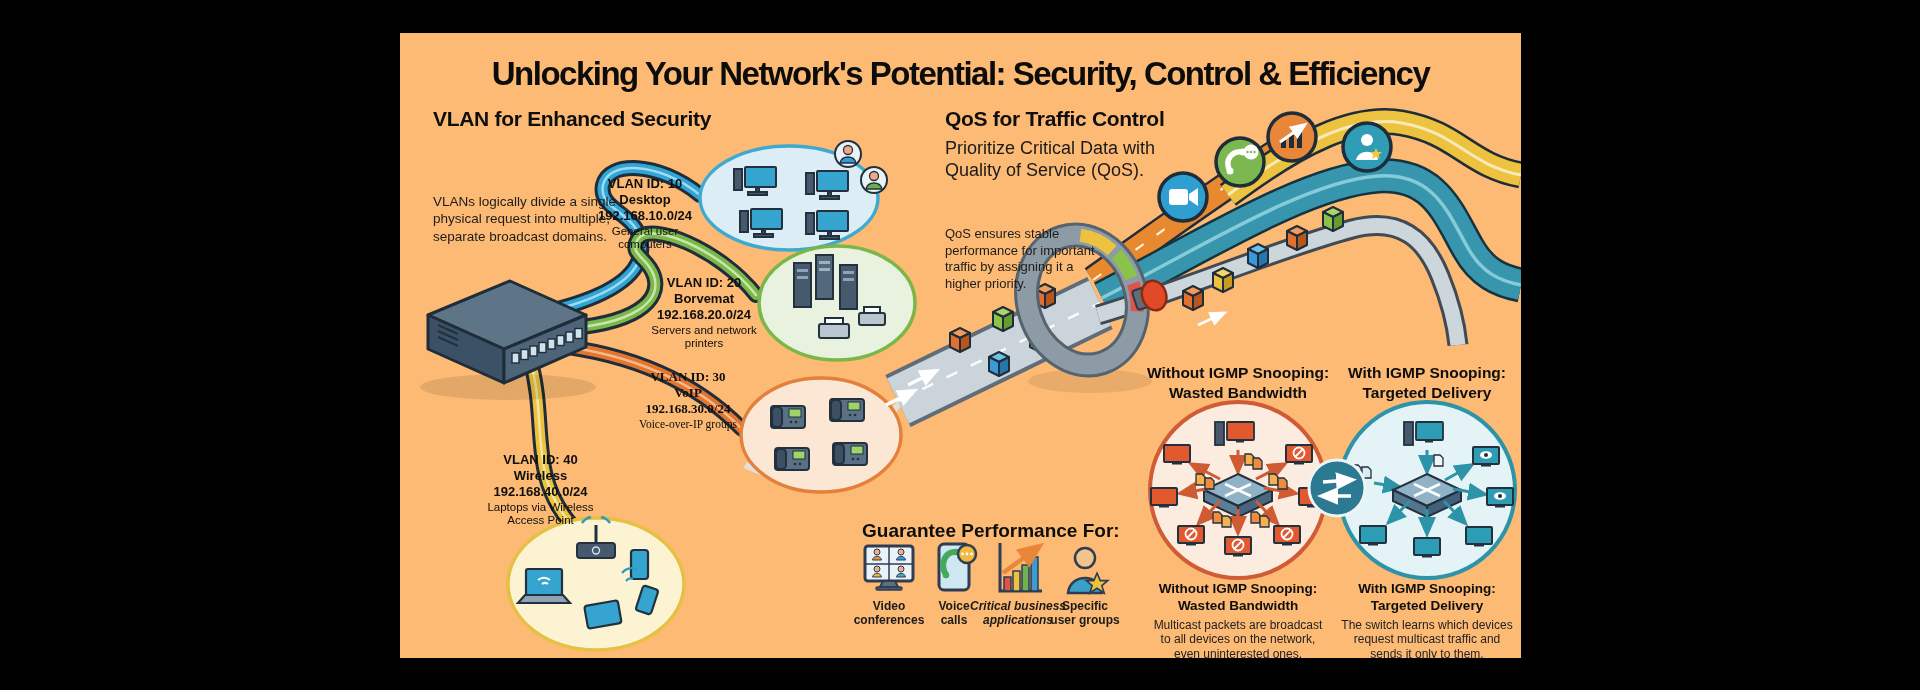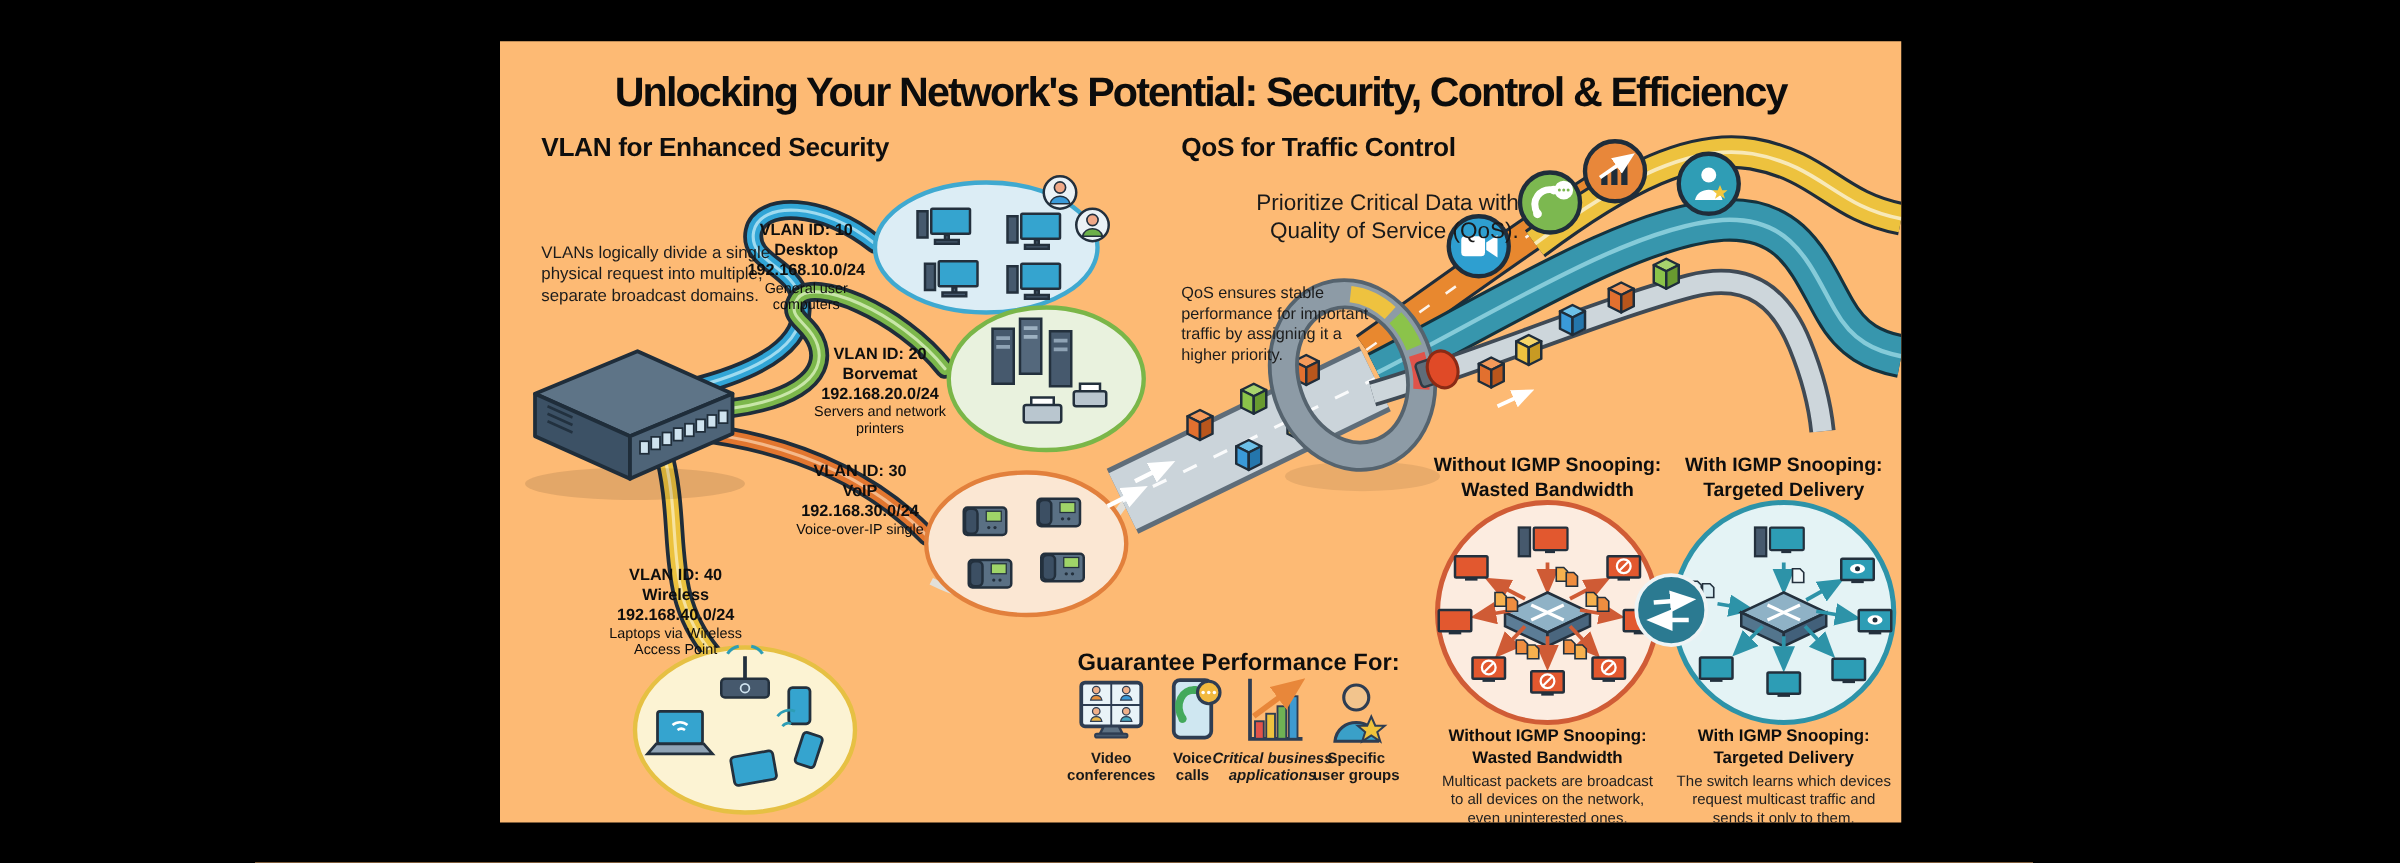--- a/index.html
+++ b/index.html
@@ -547,36 +547,36 @@
     <div class="d">General user
 computers</div>
   </div>
   <div class="abs vlabel" style="left:224px;top:242px;width:160px;">
     <div class="b">VLAN ID: 20</div>
     <div class="b">Borvemat</div>
     <div class="b">192.168.20.0/24</div>
     <div class="d">Servers and network
 printers</div>
   </div>
-  <div class="abs vlabel" style="left:208px;top:336px;width:160px;">
+  <div class="abs vlabel" style="left:208px;top:336px;width:160px;font-family:Liberation Serif, serif;">
     <div class="b">VLAN ID: 30</div>
     <div class="b">VoIP</div>
     <div class="b">192.168.30.0/24</div>
-    <div class="d">Voice-over-IP single</div>
+    <div class="d">Voice-over-IP groups</div>
   </div>
   <div class="abs vlabel" style="left:58px;top:419px;width:165px;">
     <div class="b">VLAN ID: 40</div>
     <div class="b">Wireless</div>
     <div class="b">192.168.40.0/24</div>
     <div class="d">Laptops via Wireless
 Access Point</div>
   </div>
 
   <div class="abs h2" style="left:545px;top:74px;">QoS for Traffic Control</div>
-  <div class="abs sub" style="left:545px;top:119px;width:270px;text-align:right;">Prioritize Critical Data with
+  <div class="abs sub" style="left:545px;top:105px;width:270px;">Prioritize Critical Data with
 Quality of Service (QoS).</div>
   <div class="abs bodytxt" style="left:545px;top:161px;width:200px;font-size:13px;margin-top:32px;">QoS ensures stable
 performance for important
 traffic by assigning it a
 higher priority.</div>
 
   <div class="abs g-head" style="left:462px;top:487px;">Guarantee Performance For:</div>
   <div class="abs glabel" style="left:439px;top:566px;width:100px;">Video
 conferences</div>
   <div class="abs glabel" style="left:504px;top:566px;width:100px;">Voice

